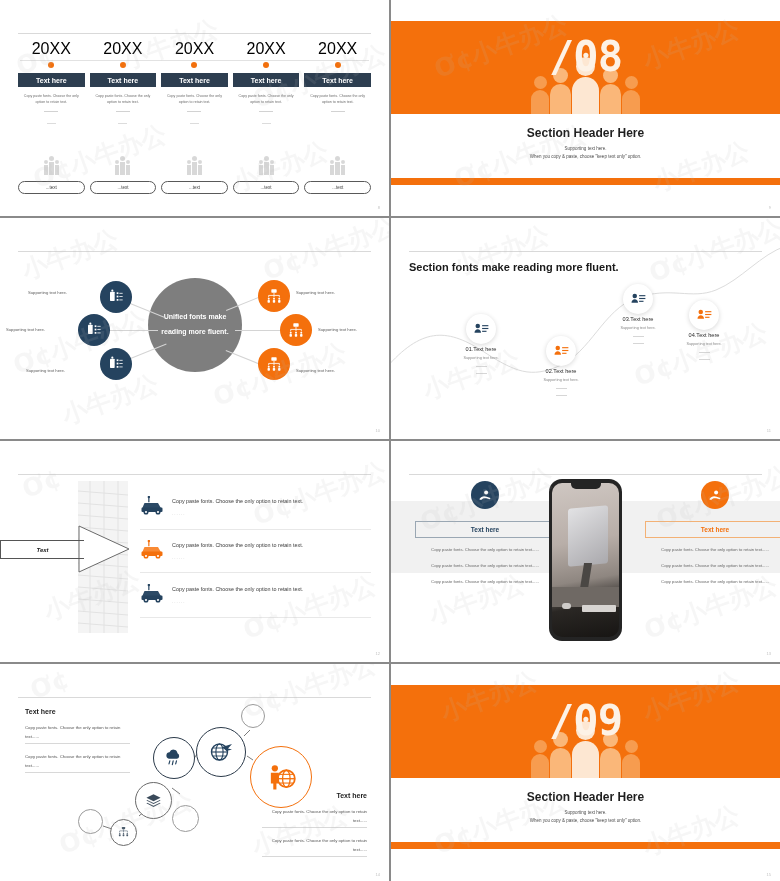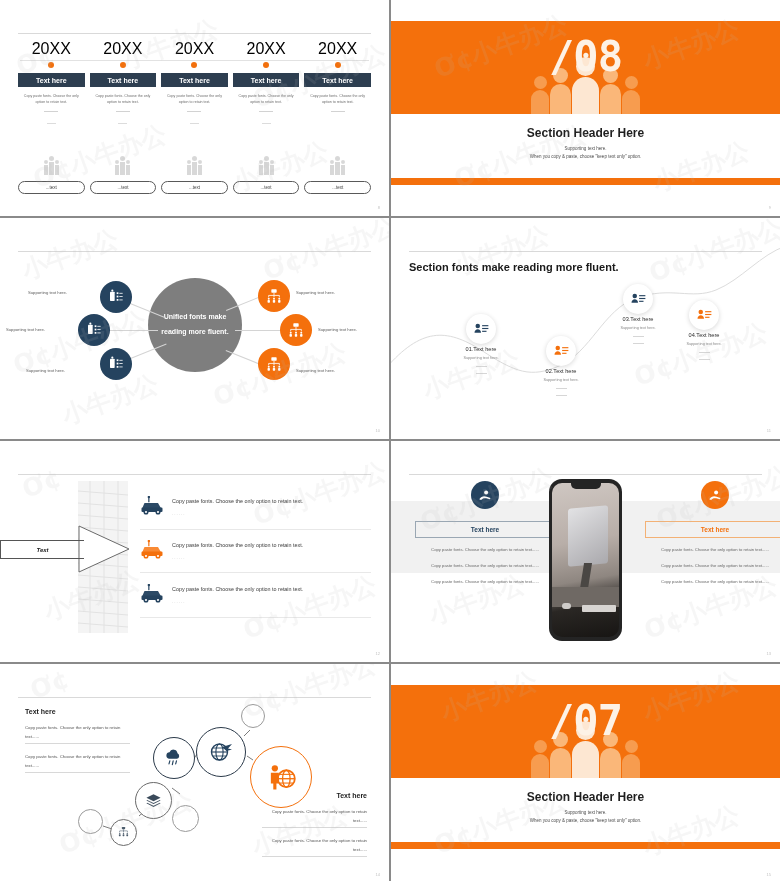--- a/index.html
+++ b/index.html
@@ -764,21 +764,21 @@
         </div>
       <div class="crowdfig">
           <div class="ch" style="width:15px;height:15px;background:#fab779"></div>
           <div class="cb" style="width:21px;height:30px;background:#fab779;margin-top:1px"></div>
         </div>
       <div class="crowdfig">
           <div class="ch" style="width:13px;height:13px;background:#f79c4f"></div>
           <div class="cb" style="width:18px;height:24px;background:#f79c4f;margin-top:1px"></div>
         </div>
     </div>
-    <div class="sec-num">/07</div>
+    <div class="sec-num">/09</div>
     <div class="wm">
       <span style="left:48px;top:16px;transform:rotate(-20deg)">小牛办公</span>
       <span style="left:250px;top:16px;transform:rotate(-20deg)">小牛办公</span>
       <span style="left:40px;top:142px;transform:rotate(-20deg)">Ơ¢小牛办公</span>
       <span style="left:250px;top:150px;transform:rotate(-20deg)">小牛办公</span>
     </div>
     <div class="sec-title">Section Header Here</div>
     <div class="sec-sub1">Supporting text here.</div>
     <div class="sec-sub2">When you copy &amp; paste, choose "keep text only" option.</div>
     <div class="sec-strip"></div>

